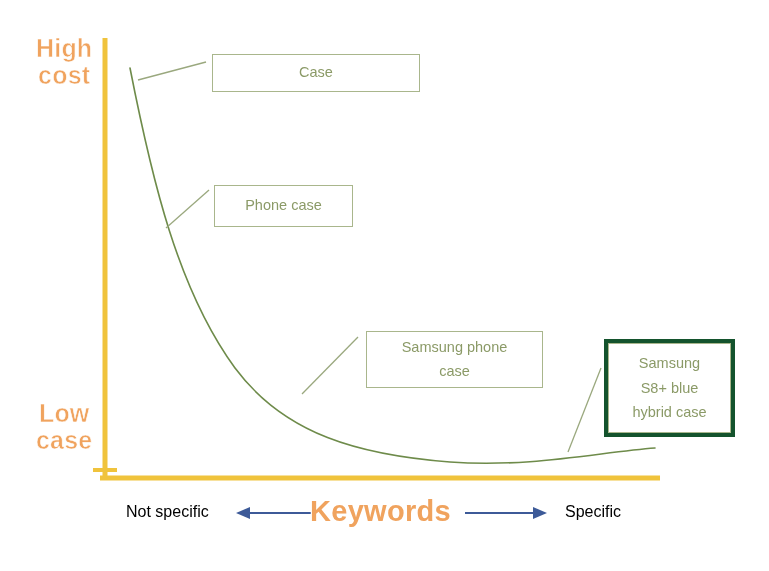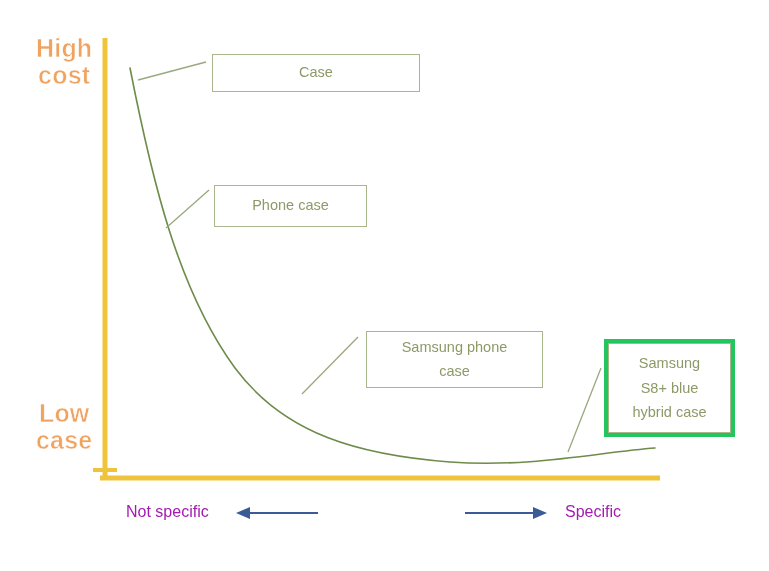--- a/index.html
+++ b/index.html
@@ -55,21 +55,21 @@
     letter-spacing: 0.3px;
     text-shadow:
        1px 0 0 #fff, -1px 0 0 #fff, 0 1px 0 #fff, 0 -1px 0 #fff,
        1px 1px 0 #fff, -1px -1px 0 #fff, 1px -1px 0 #fff, -1px 1px 0 #fff;
   }
 
   
   .axis-dir {
     position: absolute;
     font-size: 16px;
-    color: #a21caf;
+    color: #000000;
     top: 503px;
   }
   #axis-dir-left  { left: 126px; }
   #axis-dir-right { left: 565px; text-align: right; }
 
   
   .callout {
     position: absolute;
     box-sizing: border-box;
     border: 1px solid #A9B68C;
@@ -80,28 +80,28 @@
     text-align: center;
     display: flex;
     align-items: center;
     justify-content: center;
     padding: 10px 6px;
   }
   #callout-case {
     left: 212px; top: 54px; width: 208px; height: 38px;
   }
   #callout-phone-case {
-    left: 214px; top: 185px; width: 153px; height: 42px;
+    left: 214px; top: 185px; width: 139px; height: 42px;
   }
   #callout-samsung-phone-case {
     left: 366px; top: 331px; width: 177px; height: 57px; justify-content: center;
   }
   #callout-samsung-s8 {
     left: 604px; top: 339px; width: 131px; height: 98px;
-    border: 4px solid #22c55e;
+    border: 4px solid #14532d;
     padding: 0;
     background: #E8276B;
   }
   #callout-samsung-s8 .inner {
     box-sizing: border-box;
     width: 100%;
     height: 100%;
     border: 1px solid #A9B68C;
     background: #ffffff;
     display: flex;
@@ -151,20 +151,21 @@
   <div class="axis-cap" id="high-cost-label">
     <span class="txt" style="white-space:pre-line">High
 cost</span>
   </div>
 
   <div class="axis-cap" id="low-cost-label">
     <span class="txt" style="white-space:pre-line">Low
 case</span>
   </div>
 
+  <div id="keywords-title">Keywords</div>
 
   <div class="axis-dir" id="axis-dir-left">Not specific</div>
 
   <div class="axis-dir" id="axis-dir-right">Specific</div>
 
   <div class="callout" id="callout-case">
     <span class="txt">Case</span>
   </div>
 
   <div class="callout" id="callout-phone-case">

